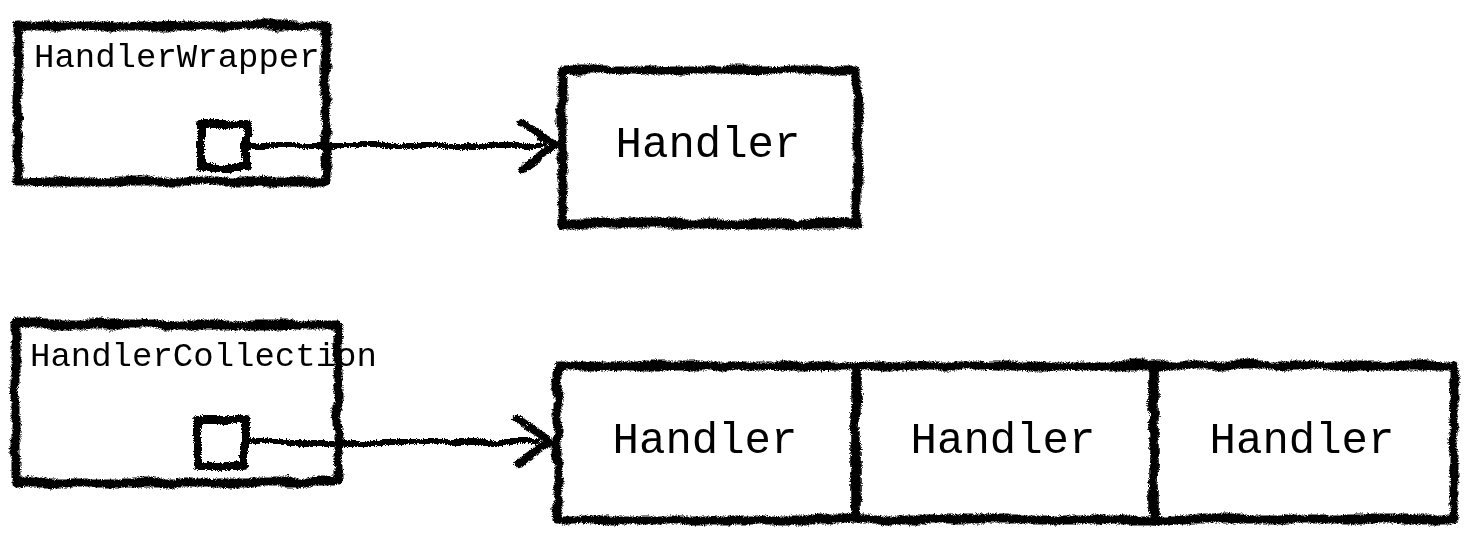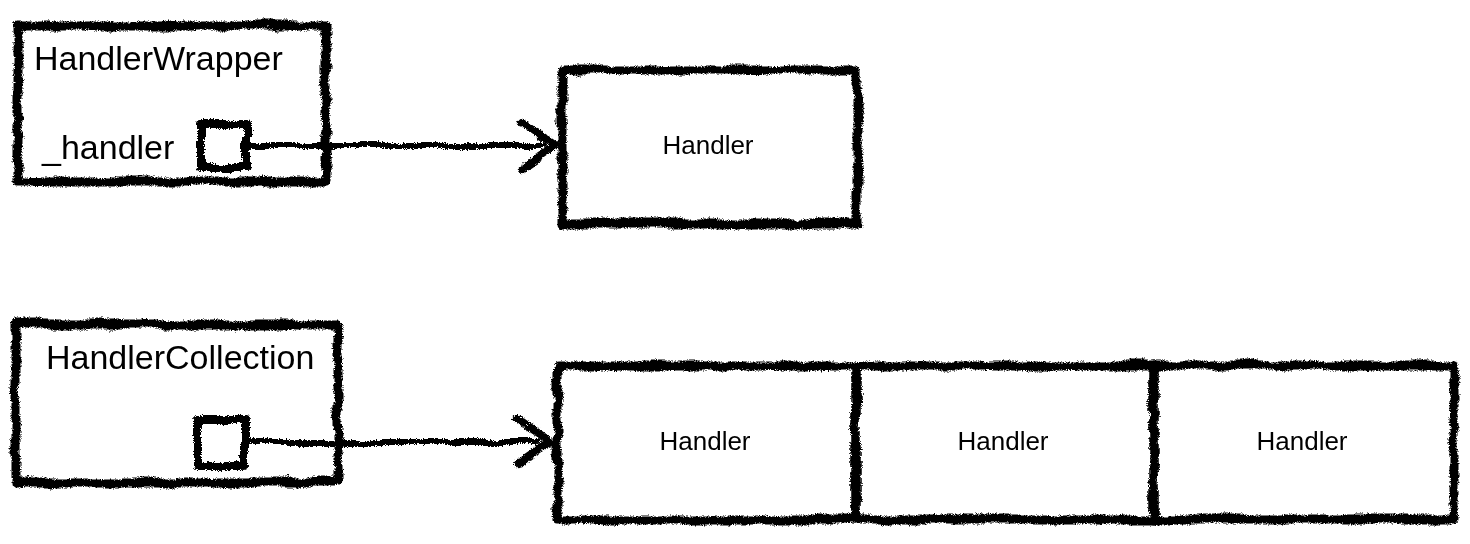--- a/index.html
+++ b/index.html
@@ -3,35 +3,35 @@
 <meta charset="utf-8">
 <style>
   :root { --bg:#ffffff; --stroke:#000000; --ink:#000000; }
   * { margin:0; padding:0; box-sizing:border-box; }
   html,body { background:var(--bg); }
   .stage {
     position:relative;
     width:1470px; height:544px;
     background:var(--bg);
     overflow:hidden;
-    font-family:Liberation Sans, sans-serif;
+    font-family:Liberation Mono, monospace;
   }
   .strokes { position:absolute; left:0; top:0; }
   .strokes g { stroke:var(--stroke); fill:none; stroke-linecap:round; stroke-linejoin:round; }
   .label {
     position:absolute;
     font-size:34px; line-height:34px;
     color:var(--ink);
     white-space:nowrap;
     letter-spacing:0;
   }
   .center-label {
     position:absolute;
     display:flex; align-items:center; justify-content:center;
-    font-size:26px; color:var(--ink);
+    font-size:44px; color:var(--ink);
   }
 </style>
 </head>
 <body>
 
 <div class="stage">
 
   <svg class="strokes" width="1470" height="544" viewBox="0 0 1470 544" aria-hidden="true">
     <defs>
       <filter id="rough" x="-2%" y="-6%" width="104%" height="112%">
@@ -60,25 +60,24 @@
       <path d="M516 418 L549 441 L516 464" stroke-width="8"></path>
 
       <rect x="556" y="364" width="298" height="154" stroke-width="9"></rect>
       <rect x="854" y="364" width="298" height="154" stroke-width="9"></rect>
       <rect x="1152" y="364" width="300" height="154" stroke-width="9"></rect>
     </g>
   </svg>
 
   <div class="label" style="left:34px; top:41px">HandlerWrapper</div>
 
-  <div class="label" style="left:42px; top:130px">_handler</div>
 
   <div class="center-label" style="left:560px; top:68px; width:296px; height:154px">Handler</div>
 
-  <div class="label" style="left:46px; top:340px">HandlerCollection</div>
+  <div class="label" style="left:30px; top:340px">HandlerCollection</div>
 
 
   <div class="center-label" style="left:556px; top:364px; width:298px; height:154px">Handler</div>
 
   <div class="center-label" style="left:854px; top:364px; width:298px; height:154px">Handler</div>
 
   <div class="center-label" style="left:1152px; top:364px; width:300px; height:154px">Handler</div>
 
 </div>
 

